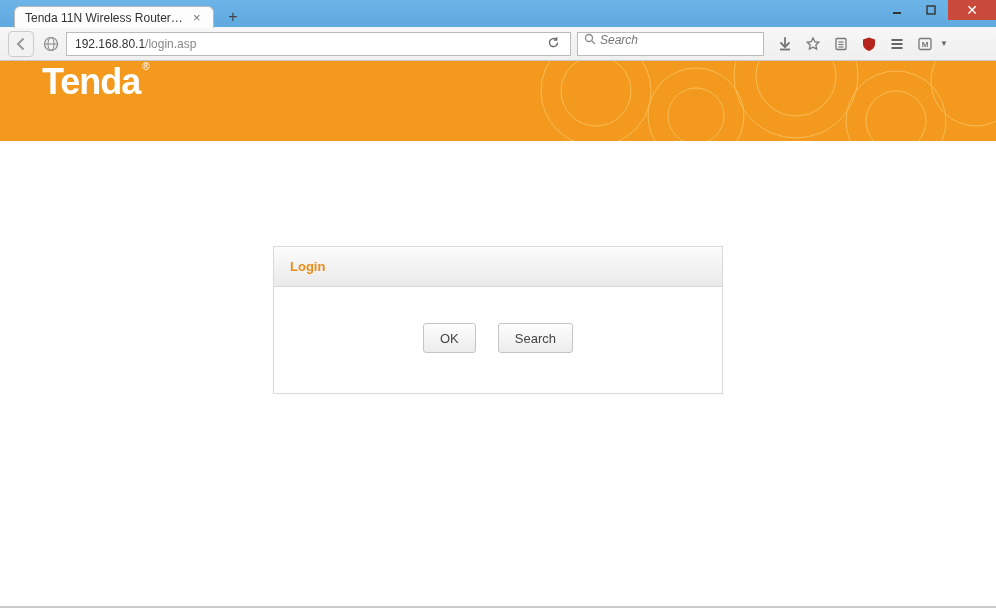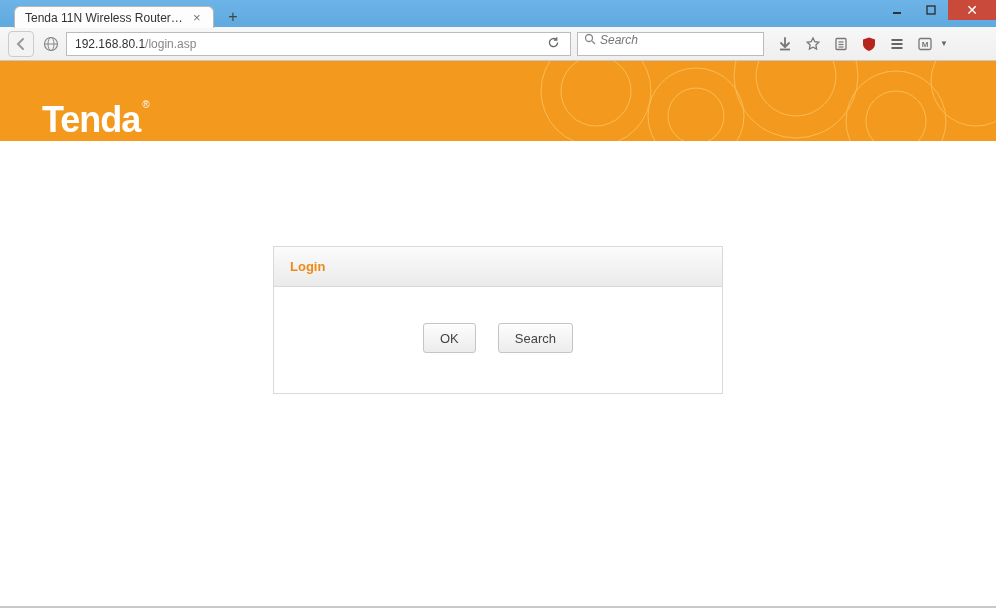--- a/index.html
+++ b/index.html
@@ -183,21 +183,21 @@
       position: relative;
       height: calc(608px - 27px - 34px);
       overflow: hidden;
     }
     .banner {
       height: 80px;
       background: #f39a1e;
       position: relative;
       overflow: hidden;
       display: flex;
-      align-items: flex-end;
+      align-items: flex-start;
     }
     .banner .logo {
       color: #fff;
       font-family: Arial, sans-serif;
       font-size: 36px;
       font-weight: bold;
       margin-left: 42px;
       letter-spacing: -1px;
       position: relative;
       z-index: 2;

